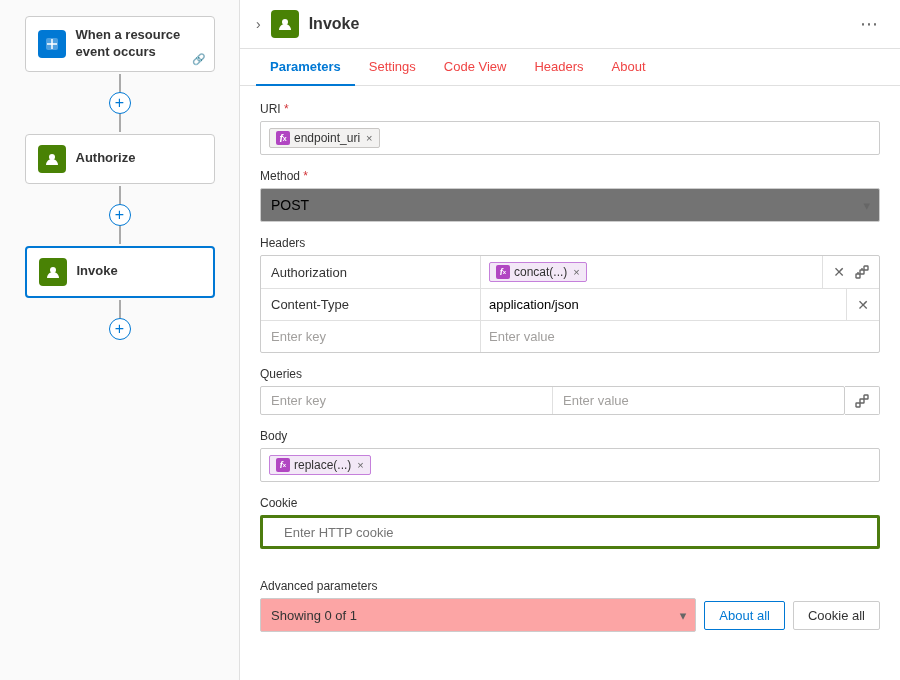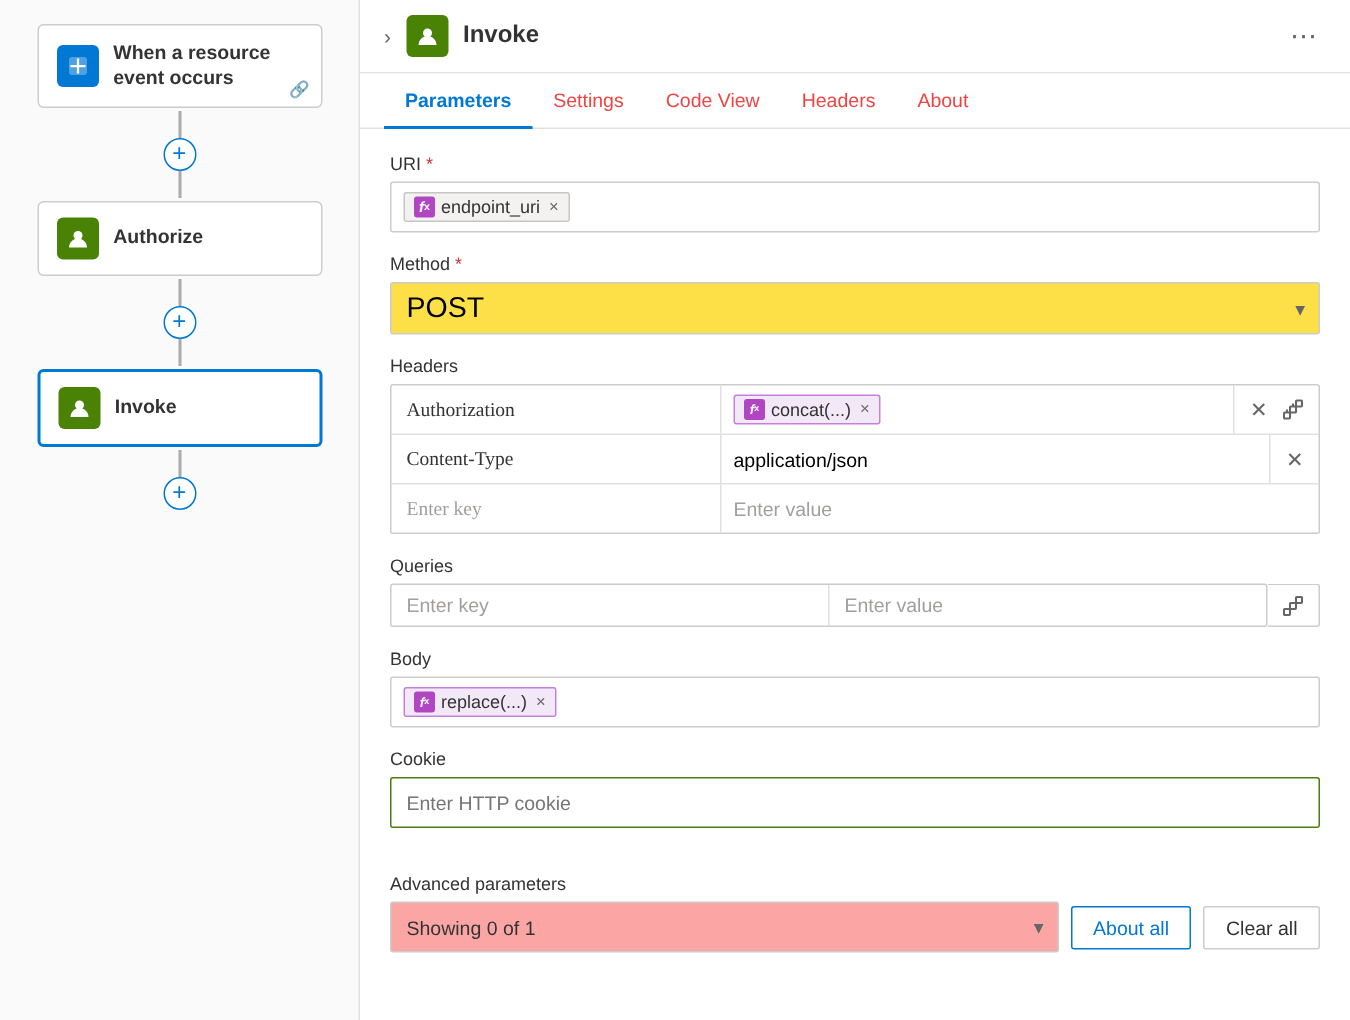--- a/index.html
+++ b/index.html
@@ -244,22 +244,22 @@
 
     .select-wrapper {
       position: relative;
     }
 
     .select-wrapper select {
       width: 100%;
       border: 1px solid #ccc;
       border-radius: 2px;
       padding: 6px 30px 6px 10px;
-      font-size: 19px;
-      background: #fde047;
+      font-size: 14px;
+      background: #737373;
       appearance: none;
       cursor: pointer;
       min-height: 34px;
     }
 
     .select-arrow {
       position: absolute;
       right: 10px;
       top: 50%;
       transform: translateY(-50%);
@@ -286,21 +286,20 @@
 
     .header-key {
       width: 220px;
       min-width: 220px;
       padding: 8px 10px;
       font-size: 13px;
       color: #333;
       border-right: 1px solid #e0e0e0;
       display: flex;
       align-items: center;
-      font-family: Liberation Serif, serif;
     }
 
     .header-value {
       flex: 1;
       padding: 6px 8px;
       display: flex;
       align-items: center;
       gap: 4px;
     }
 
@@ -335,23 +334,23 @@
       color: #333;
     }
 
     .placeholder-text {
       color: #a19f9d;
       font-size: 13px;
     }
 
     .text-input {
       width: 100%;
-      border: 1px solid #4d7c0f;
-      border-radius: 2px;
-      padding: 6px 10px;
+      border: 3px solid #4d7c0f;
+      border-radius: 2px;
+      padding: 6px 21px;
       font-size: 13px;
       min-height: 34px;
       color: #333;
       background: #fff;
     }
 
     
     .queries-row {
       display: flex;
       align-items: stretch;
@@ -630,18 +629,18 @@
     <div class="field-group">
       <div class="field-label">Advanced parameters</div>
       <div class="advanced-row">
         <div class="advanced-select-wrapper">
           <select>
             <option>Showing 0 of 1</option>
           </select>
           <span class="select-arrow">▾</span>
         </div>
         <button class="btn-show-all">About all</button>
-        <button class="btn-clear-all">Clear all</button>
+        <button class="btn-clear-all">Cookie all</button>
       </div>
     </div>
 
   </div>
 </div>
 
 </body></html>

